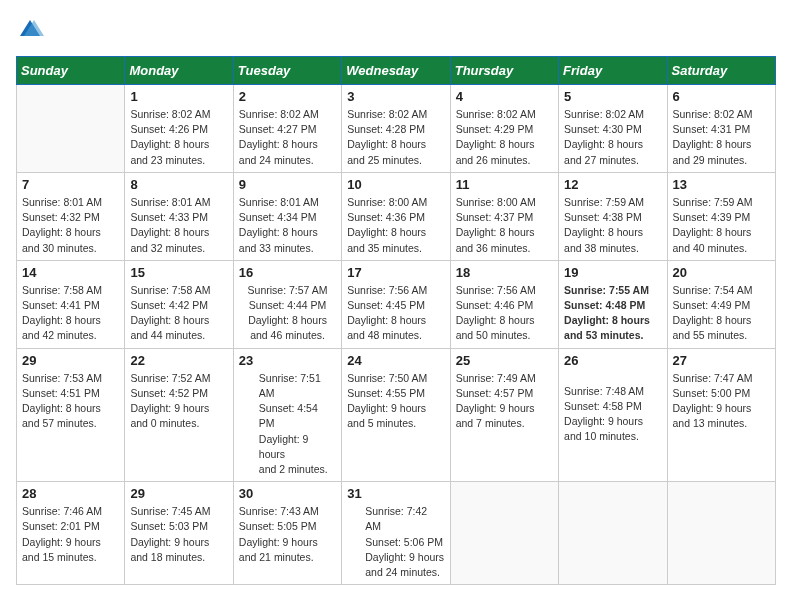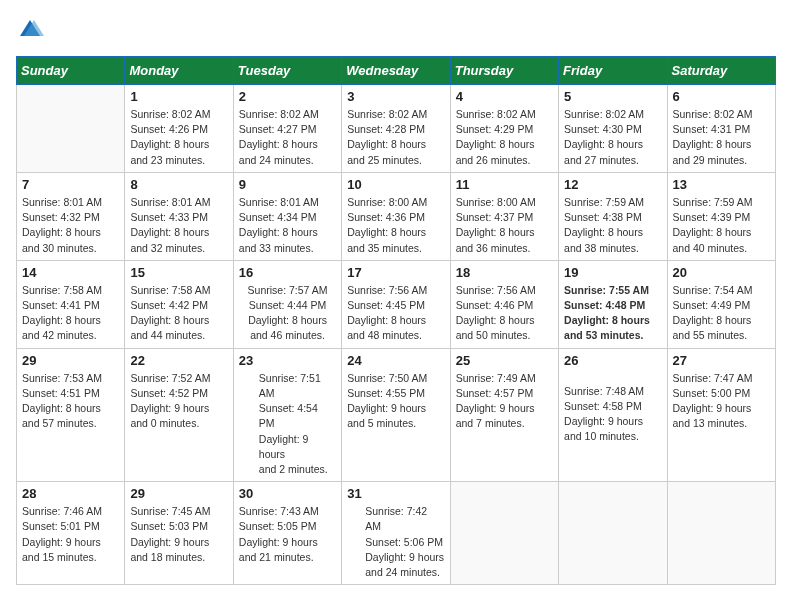--- a/index.html
+++ b/index.html
@@ -318,21 +318,21 @@
           <div class="day-info" style="white-space: pre-line;">Sunrise: 7:47 AM
 Sunset: 5:00 PM
 Daylight: 9 hours
 and 13 minutes.</div>
         </td>
       </tr>
       <tr>
         <td>
           <div class="day-num">28</div>
           <div class="day-info" style="white-space: pre-line;">Sunrise: 7:46 AM
-Sunset: 5:01 PM
+Sunset: 2:01 PM
 Daylight: 9 hours
 and 15 minutes.</div>
         </td>
         <td>
           <div class="day-num">29</div>
           <div class="day-info" style="white-space: pre-line;">Sunrise: 7:45 AM
 Sunset: 5:03 PM
 Daylight: 9 hours
 and 18 minutes.</div>
         </td>

